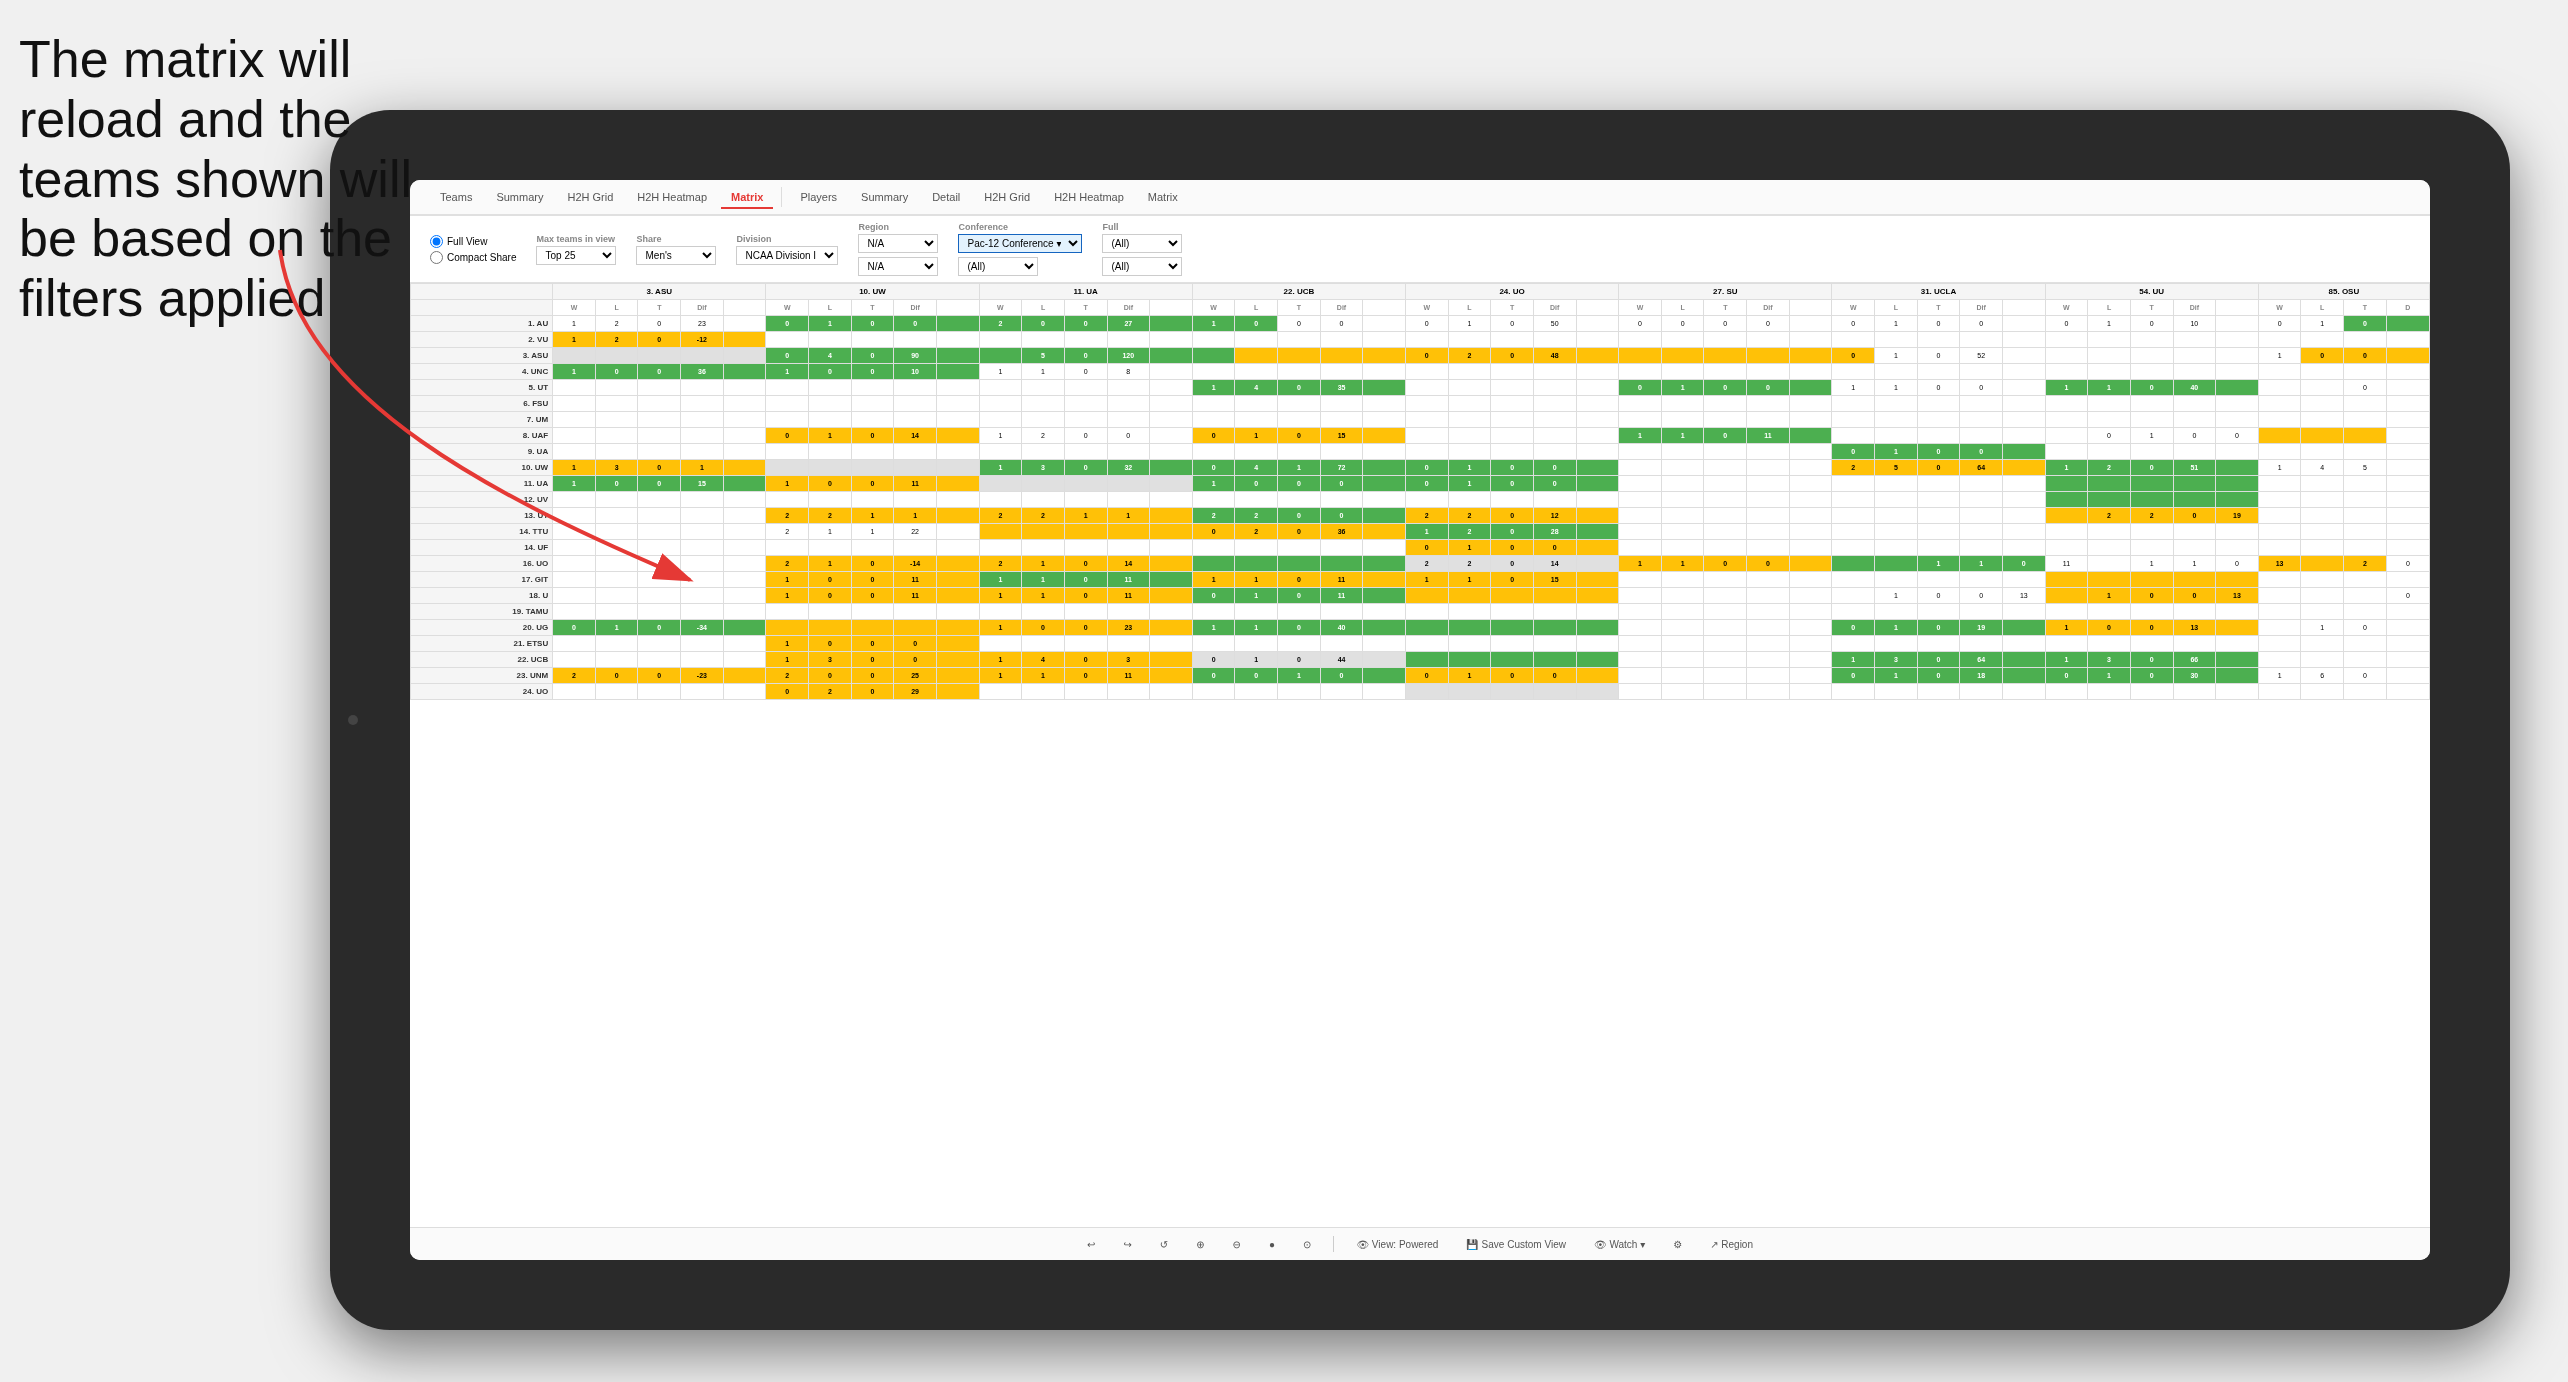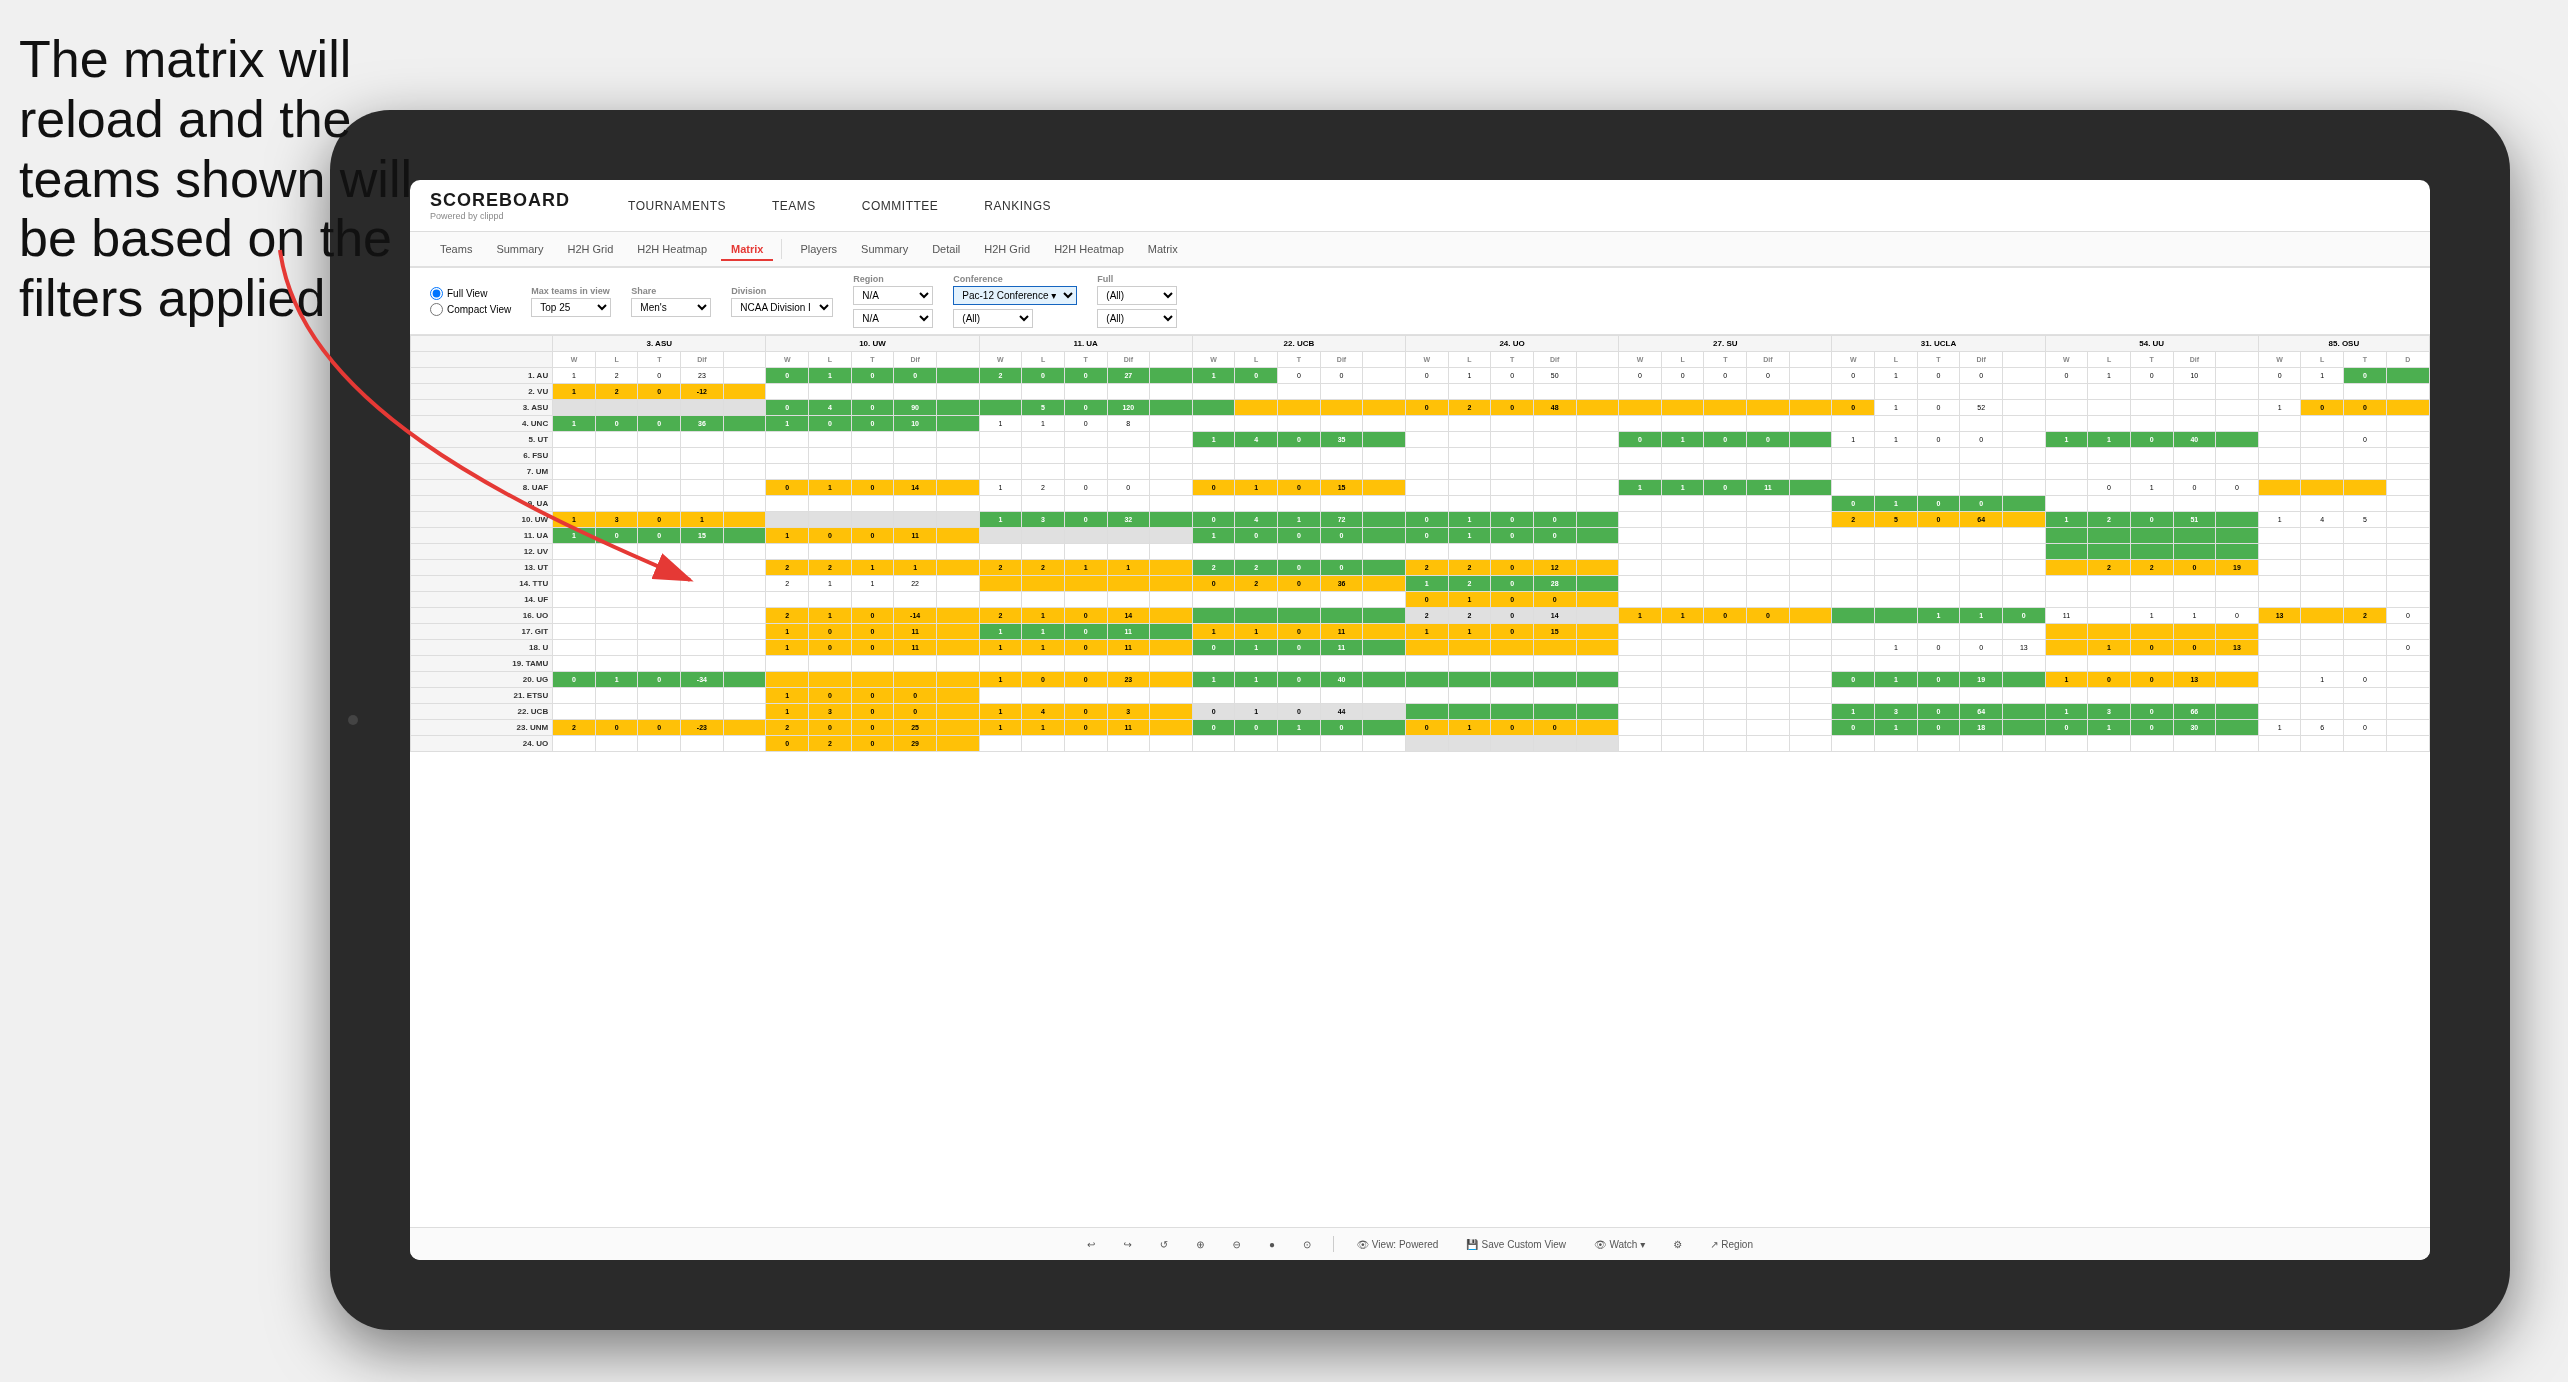--- a/index.html
+++ b/index.html
@@ -282,30 +282,20 @@
     </marker>
   </defs>
   <path d="M 80 50 C 100 200, 300 300, 490 380" stroke="#e53935" stroke-width="4" fill="none" marker-end="url(#arrowhead)"></path>
 </svg>
 
 <div class="tablet-frame">
   <div class="tablet-camera"></div>
 
   <div class="tablet-screen">
 
-    <div class="top-nav">
-      <div class="logo-area">
-        <span class="logo-title">SCOREBOARD</span>
-        <span class="logo-subtitle">Powered by clippd</span>
-      </div>
-      <span class="nav-item">TOURNAMENTS</span>
-      <span class="nav-item">TEAMS</span>
-      <span class="nav-item">COMMITTEE</span>
-      <span class="nav-item">RANKINGS</span>
-    </div>
 
     <div class="sub-nav">
       <span class="sub-tab">Teams</span>
       <span class="sub-tab">Summary</span>
       <span class="sub-tab">H2H Grid</span>
       <span class="sub-tab">H2H Heatmap</span>
       <span class="sub-tab active">Matrix</span>
       <div class="sub-nav-sep"></div>
       <span class="sub-tab">Players</span>
       <span class="sub-tab">Summary</span>
@@ -316,21 +306,21 @@
     </div>
 
     <div class="filter-row">
       <div class="radio-group">
         <div class="radio-item">
           <input type="radio" name="view" checked="" style=""> 
             <span>Full View</span>
         </div>
         <div class="radio-item">
           <input type="radio" name="view" style=""> 
-            <span>Compact View</span>
+            <span>Compact Share</span>
         </div>
       </div>
       <div class="filter-group">
         <span class="filter-label">Max teams in view</span>
         <select class="filter-select">
           <option>Top 25</option>
         </select>
       </div>
       <div class="filter-group">
         <span class="filter-label">Share</span>

